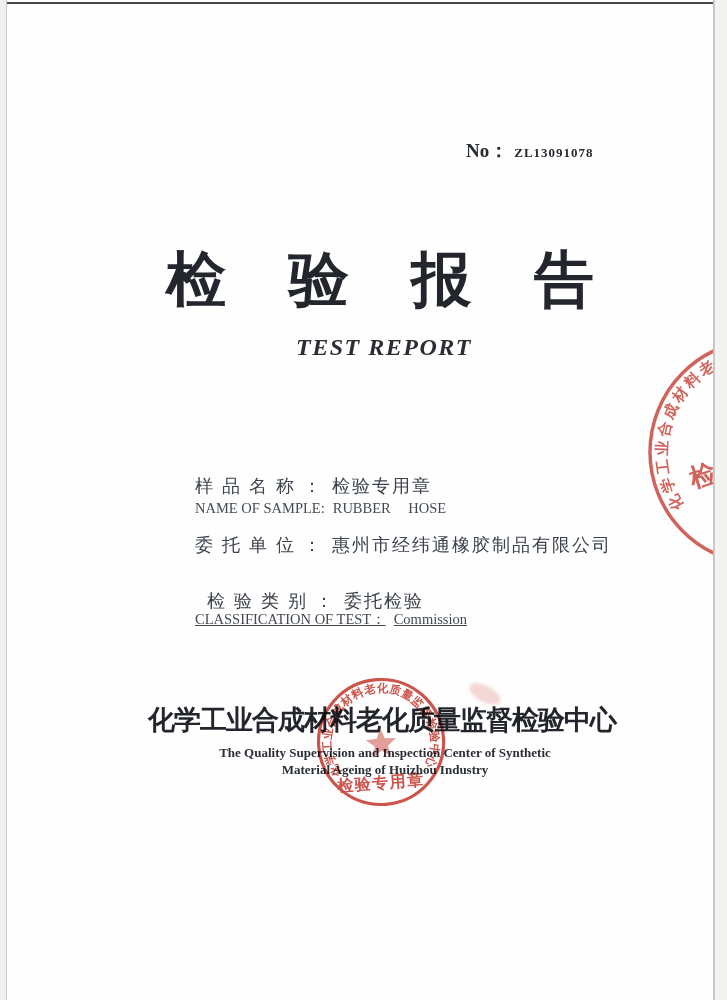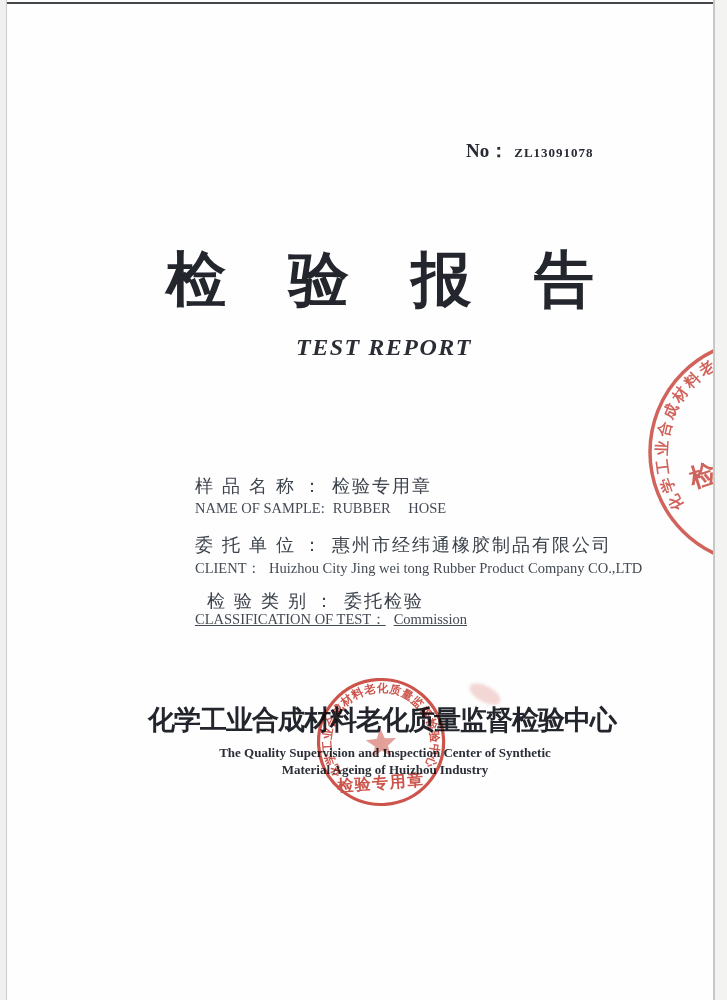--- a/index.html
+++ b/index.html
@@ -73,23 +73,20 @@
   <div class="field cn-line f1-cn">
     <span class="lab">样品名称：</span><span class="val">检验专用章</span>
   </div>
   <div class="field cn-line f2-cn">
     <span class="lab">委托单位：</span><span class="val">惠州市经纬通橡胶制品有限公司</span>
   </div>
 
   <div class="field en-line f1-en">
     <span>NAME OF SAMPLE:</span><span class="val gap-wide">RUBBER HOSE</span>
   </div>
-  <div class="field en-line f2-en">
-    <span>CLIENT：</span><span class="val">Huizhou City Jing wei tong Rubber Product Company CO.,LTD</span>
-  </div>
 
   <div class="field cn-line f3-cn">
     <span class="lab">检验类别：</span><span class="val">委托检验</span>
   </div>
   <div class="field en-line f3-en">
     <span>CLASSIFICATION OF TEST：</span><span class="val">Commission</span>
   </div>
 
   <div class="org-cn">化学工业合成材料老化质量监督检验中心</div>
   <div class="org-en">

